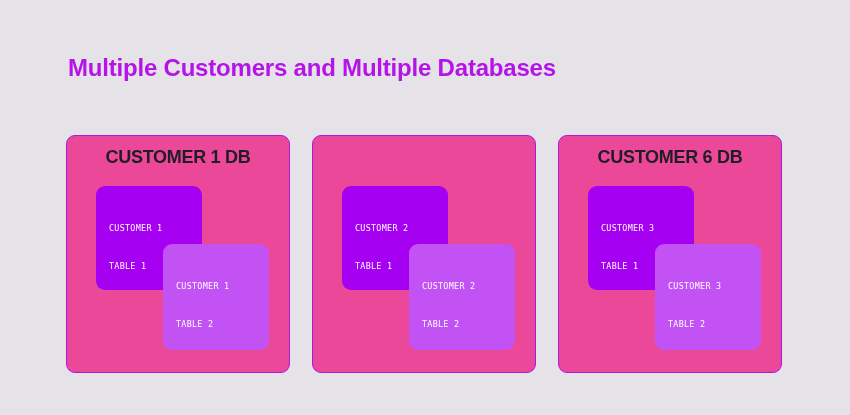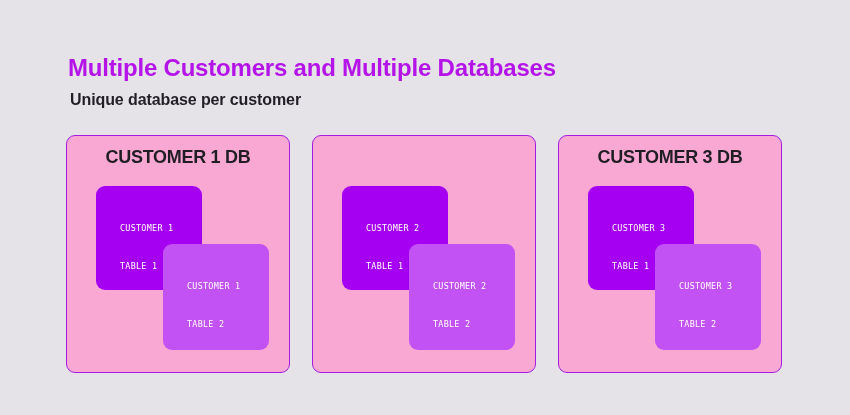--- a/index.html
+++ b/index.html
@@ -52,21 +52,21 @@
     height: 238px;
     display: flex;
     justify-content: space-between;
   }
 
   .db-card {
     position: relative;
     width: 224px;
     height: 238px;
     box-sizing: border-box;
-    background: #f9a8d4;
+    background: #ec4899;
     border: 1.6px solid #a61ce0;
     border-radius: 9px;
   }
 
   .db-card-title {
     position: absolute;
     left: 0;
     right: 0;
     top: 11px;
     text-align: center;
@@ -74,21 +74,21 @@
     font-weight: bold;
     color: #201d24;
     letter-spacing: -0.3px;
   }
 
   
   .tbl {
     position: absolute;
     box-sizing: border-box;
     border-radius: 9px;
-    padding: 11px 0 0 24px;
+    padding: 11px 0 0 13px;
     font-family: "DejaVu Sans Mono", "Liberation Mono", monospace;
     font-size: 8.4px;
     line-height: 1.5;
     color: #ffffff;
     letter-spacing: 0.3px;
     white-space: pre;
   }
   .tbl-1 {
     left: 29px;
     top: 50px;
@@ -107,21 +107,20 @@
   }
   .tbl-line { display: block; }
 </style>
 </head>
 <body>
 
 <div id="page">
 
   <div class="title">Multiple Customers and Multiple Databases</div>
 
-  <div class="subtitle">Unique database per customer</div>
 
   <div class="cards">
 
     <div class="db-card">
       <div class="db-card-title">CUSTOMER 1 DB</div>
       <div class="tbl tbl-1">
         <span class="tbl-line">CUSTOMER 1</span>
         <span class="tbl-line">TABLE 1</span>
       </div>
       <div class="tbl tbl-2">
@@ -135,21 +134,21 @@
         <span class="tbl-line">CUSTOMER 2</span>
         <span class="tbl-line">TABLE 1</span>
       </div>
       <div class="tbl tbl-2">
         <span class="tbl-line">CUSTOMER 2</span>
         <span class="tbl-line">TABLE 2</span>
       </div>
     </div>
 
     <div class="db-card">
-      <div class="db-card-title">CUSTOMER 3 DB</div>
+      <div class="db-card-title">CUSTOMER 6 DB</div>
       <div class="tbl tbl-1">
         <span class="tbl-line">CUSTOMER 3</span>
         <span class="tbl-line">TABLE 1</span>
       </div>
       <div class="tbl tbl-2">
         <span class="tbl-line">CUSTOMER 3</span>
         <span class="tbl-line">TABLE 2</span>
       </div>
     </div>
 

